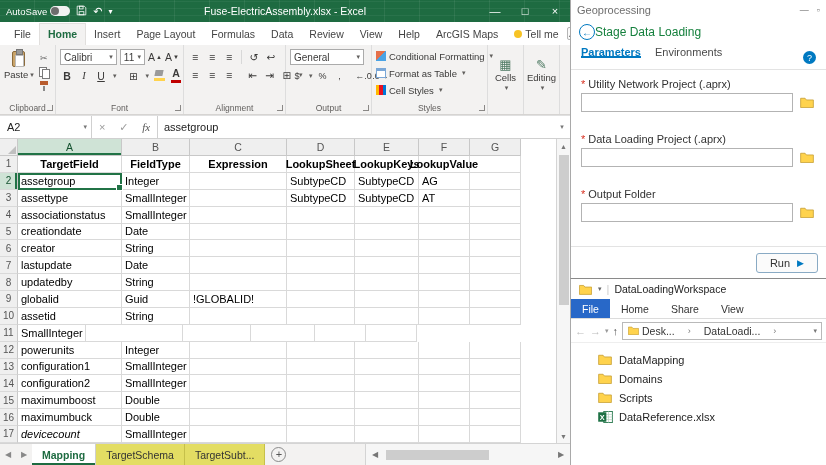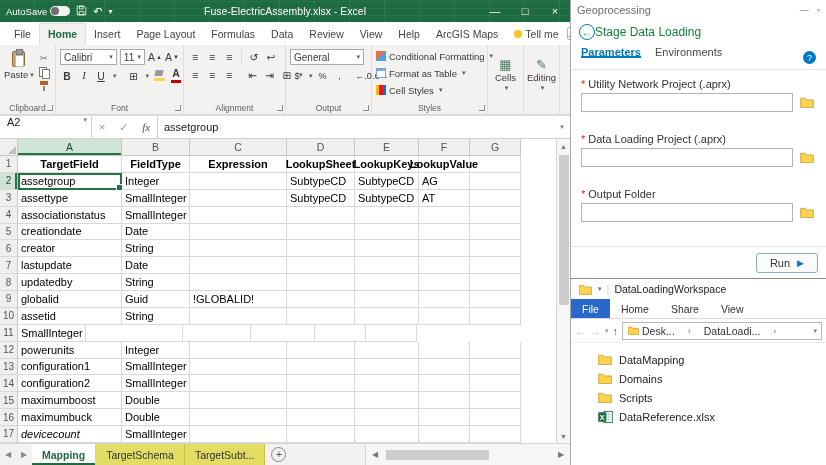--- a/index.html
+++ b/index.html
@@ -70,21 +70,21 @@
   .style-row{display:flex;align-items:center;gap:3px;font-size:9.5px;height:16px;white-space:nowrap}
   .sico{width:10px;height:10px;flex:0 0 10px}
   .sico.cf{background:linear-gradient(135deg,#e5704a 50%,#4aa3e5 50%)}
   .sico.tbl{background:#fff;border:1px solid #7aa7d7;box-shadow:inset 0 2px 0 #7aa7d7}
   .sico.cs{background:linear-gradient(90deg,#ffb900 33%,#e81123 33% 66%,#0078d7 66%)}
   .g-big{width:36px}
   .bigbtn{height:100%;display:flex;flex-direction:column;align-items:center;justify-content:center;gap:1px;font-size:9.5px}
   .big-ico{font-size:13px;color:#4e7a63;line-height:1}
 
   .formula{flex:0 0 24px;background:#fff;border-top:1px solid #e0e0e0;border-bottom:1px solid #d0d0d0;display:flex;align-items:stretch;font-size:11px}
-  .namebox{width:92px;border-right:1px solid #d0d0d0;display:flex;padding:0 4px 0 7px}
+  .namebox{width:92px;border-right:1px solid #d0d0d0;display:flex;align-items:center;padding:0 4px 0 7px}
   .namebox .nb-dd{margin-left:auto;font-size:7px;color:#777}
   .fxzone{width:66px;display:flex;align-items:center;justify-content:space-around;color:#9a9a9a;border-right:1px solid #d0d0d0}
   .fxzone .fx{font-style:italic;font-family:"Liberation Serif",serif;color:#555}
   .fvalue{flex:1;display:flex;align-items:center;padding-left:6px}
   .fexpand{width:16px;display:flex;align-items:center;justify-content:center;color:#777;font-size:7px}
 
   .gridwrap{flex:1;display:flex;background:#fff;overflow:hidden}
   .sheet{width:521px;flex:0 0 521px}
   .gridgap{flex:1;background:#fff}
   .g-hrow{display:flex;height:17px}

